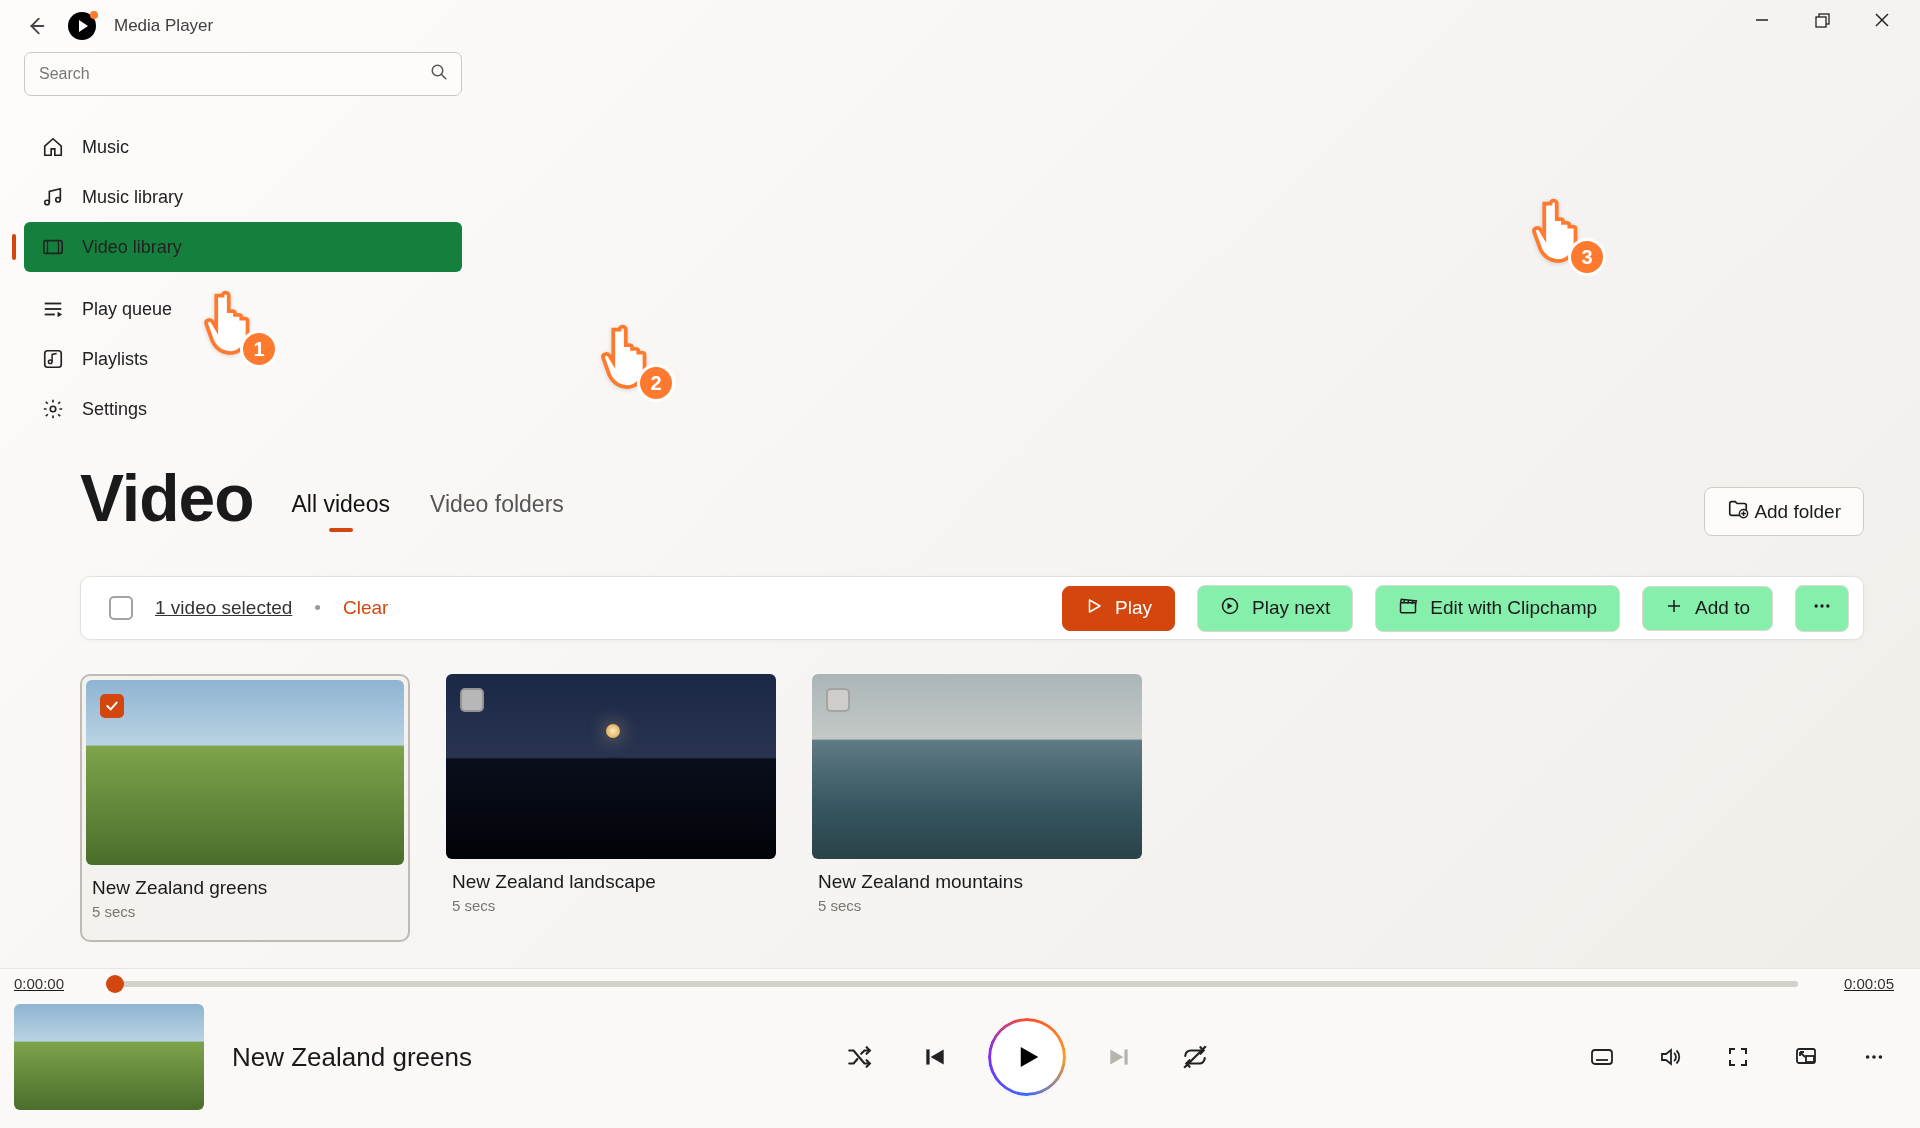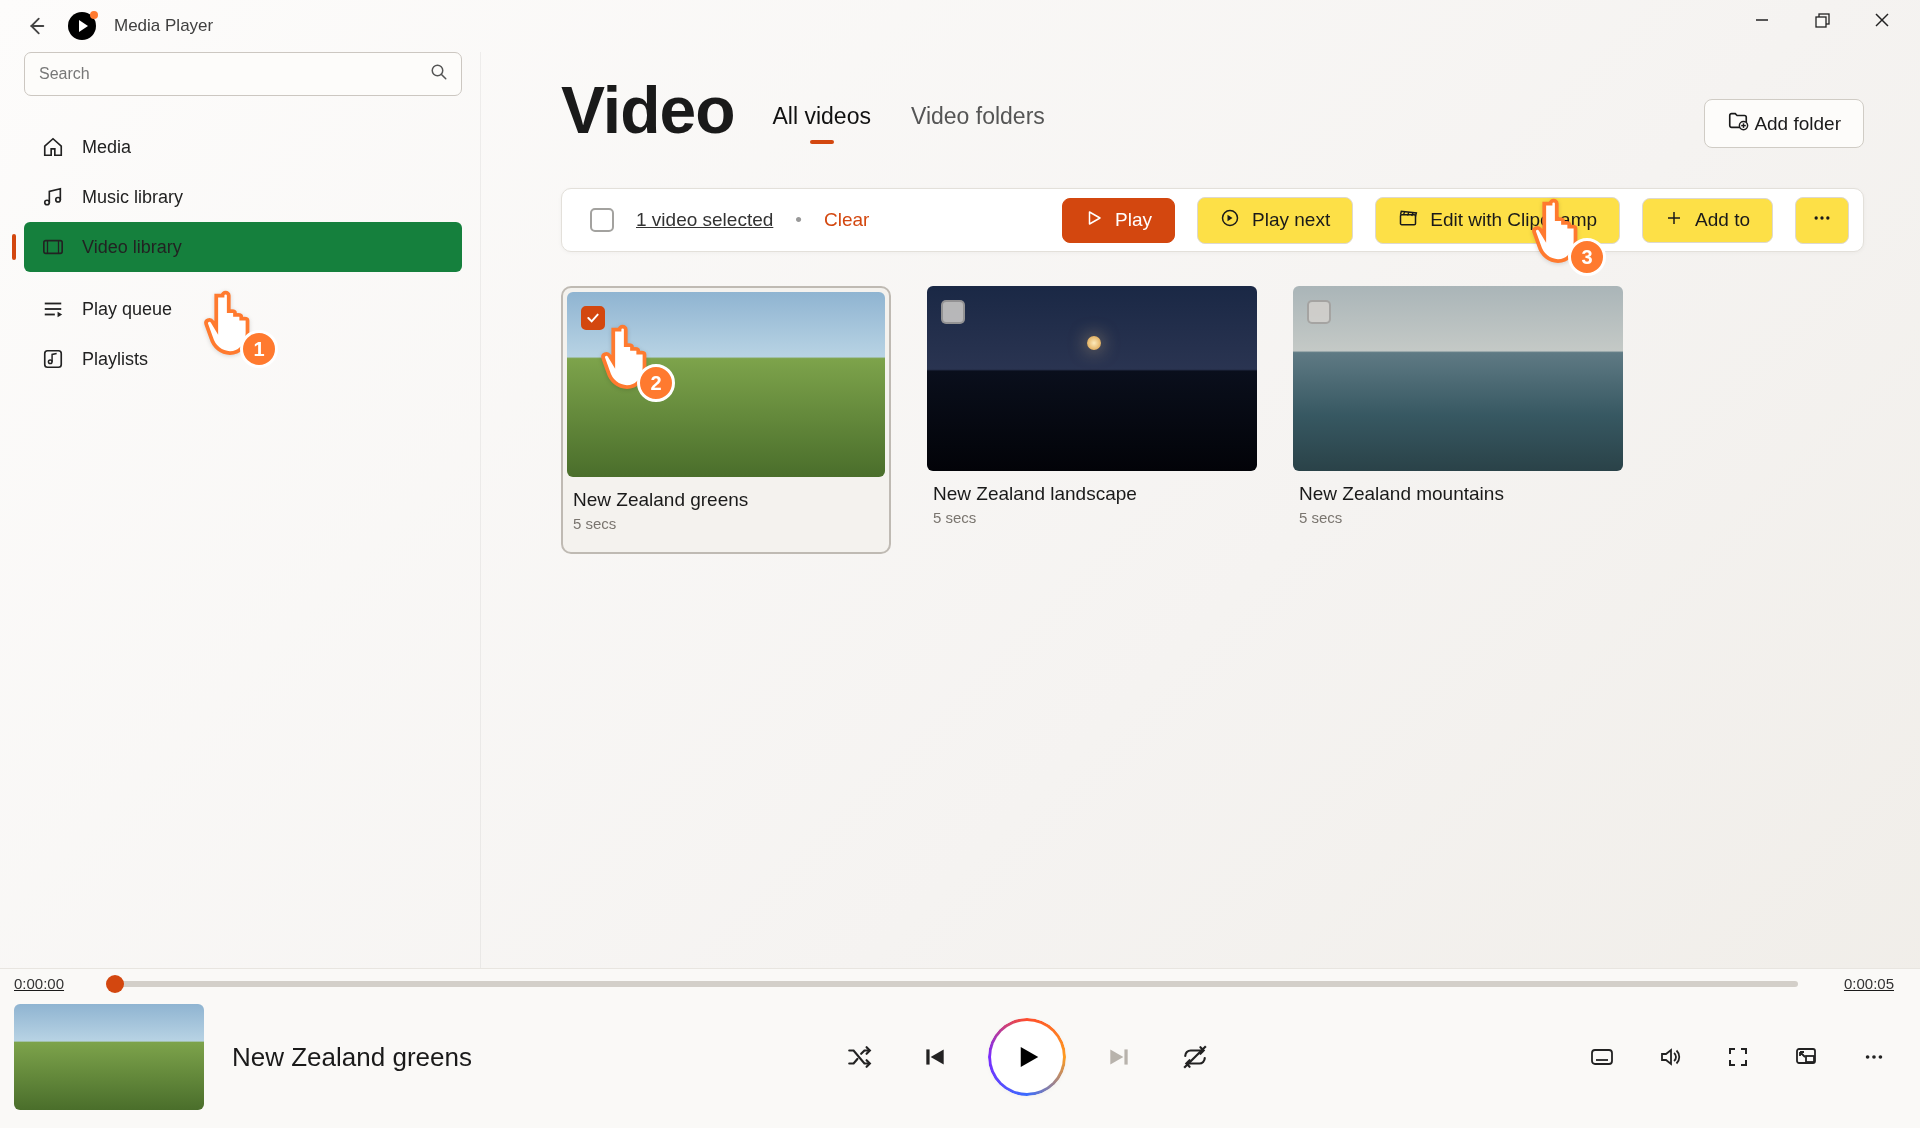--- a/index.html
+++ b/index.html
@@ -25,21 +25,21 @@
       width:28px; height:28px; border-radius:50%; background:#000; position:relative;
       display:flex; align-items:center; justify-content:center;
     }
     .app-icon::after{
       content:""; width:0; height:0; border-left:9px solid #fff; border-top:6px solid transparent; border-bottom:6px solid transparent; margin-left:2px;
     }
     .app-icon::before{
       content:""; position:absolute; width:8px; height:8px; border-radius:50%; background:#ff7a2f; right:-2px; top:-1px;
     }
     .app-title { font-size:17px; color:#404040; }
-    .layout { display:flex; height: calc(100% - 160px); }
+    .layout { display:flex; height: calc(100% - 160px); flex-direction: column; }
     .sidebar {
       width: 480px; padding: 0 18px 0 24px; display:flex; flex-direction:column;
     }
     .search-wrap {
       position:relative; margin-bottom:26px;
     }
     .search-input {
       width: 100%; height: 44px; border-radius:7px; border:1px solid #ccc7c1; background:#fdfcfa;
       padding: 0 44px 0 14px; font-size:16px; outline:none; color:#333;
     }
@@ -83,21 +83,21 @@
     }
     .sel-checkbox {
       width:24px; height:24px; border:2px solid #a3a29f; border-radius:5px;
     }
     .sel-text { font-size:19px; color:#333;text-decoration:underline; }
     .sel-dot { color:#999; font-size:19px;}
     .sel-clear { color:#d3470f; font-size:19px; cursor:pointer; }
     .sel-spacer { flex:1; }
     .sel-btn {
       display:flex; align-items:center; gap:12px; padding:10px 22px; border-radius:8px;
-      border:1px solid #ddd8d0; font-size:19px; cursor:pointer; background:#fde047;
+      border:1px solid #ddd8d0; font-size:19px; cursor:pointer; background:#86efac;
     }
     .sel-btn.primary { background:#d3470f; color:#fff; border-color:#d3470f; }
     .sel-btn.icon-only { padding:10px 16px; }
     .video-grid {
       margin-top:34px; display:flex; gap:36px;
     }
     .video-card {
       width:330px; border-radius:8px; position:relative;
     }
     .video-card.selected {
@@ -205,21 +205,21 @@
           </svg>
       </span>
     </div>
     <div class="nav">
       <div class="nav-item">
         <span class="nav-icon">
             <svg width="22" height="22" viewBox="0 0 24 24">
               <path d="M3 11 L12 3 L21 11 V21 H14 V14 H10 V21 H3 Z" fill="none" stroke="currentColor" stroke-width="1.8"></path>
             </svg>
           </span>
-        <span>Media</span>
+        <span>Music</span>
       </div>
       <div class="nav-item">
         <span class="nav-icon">
             <svg width="22" height="22" viewBox="0 0 24 24">
               <path d="M8 18 V6 L20 3 V15" fill="none" stroke="currentColor" stroke-width="1.8"></path>
               <circle cx="5.5" cy="18" r="2.5" fill="none" stroke="currentColor" stroke-width="1.8"></circle>
               <circle cx="17.5" cy="15" r="2.5" fill="none" stroke="currentColor" stroke-width="1.8"></circle>
             </svg>
           </span>
         <span>Music library</span>

